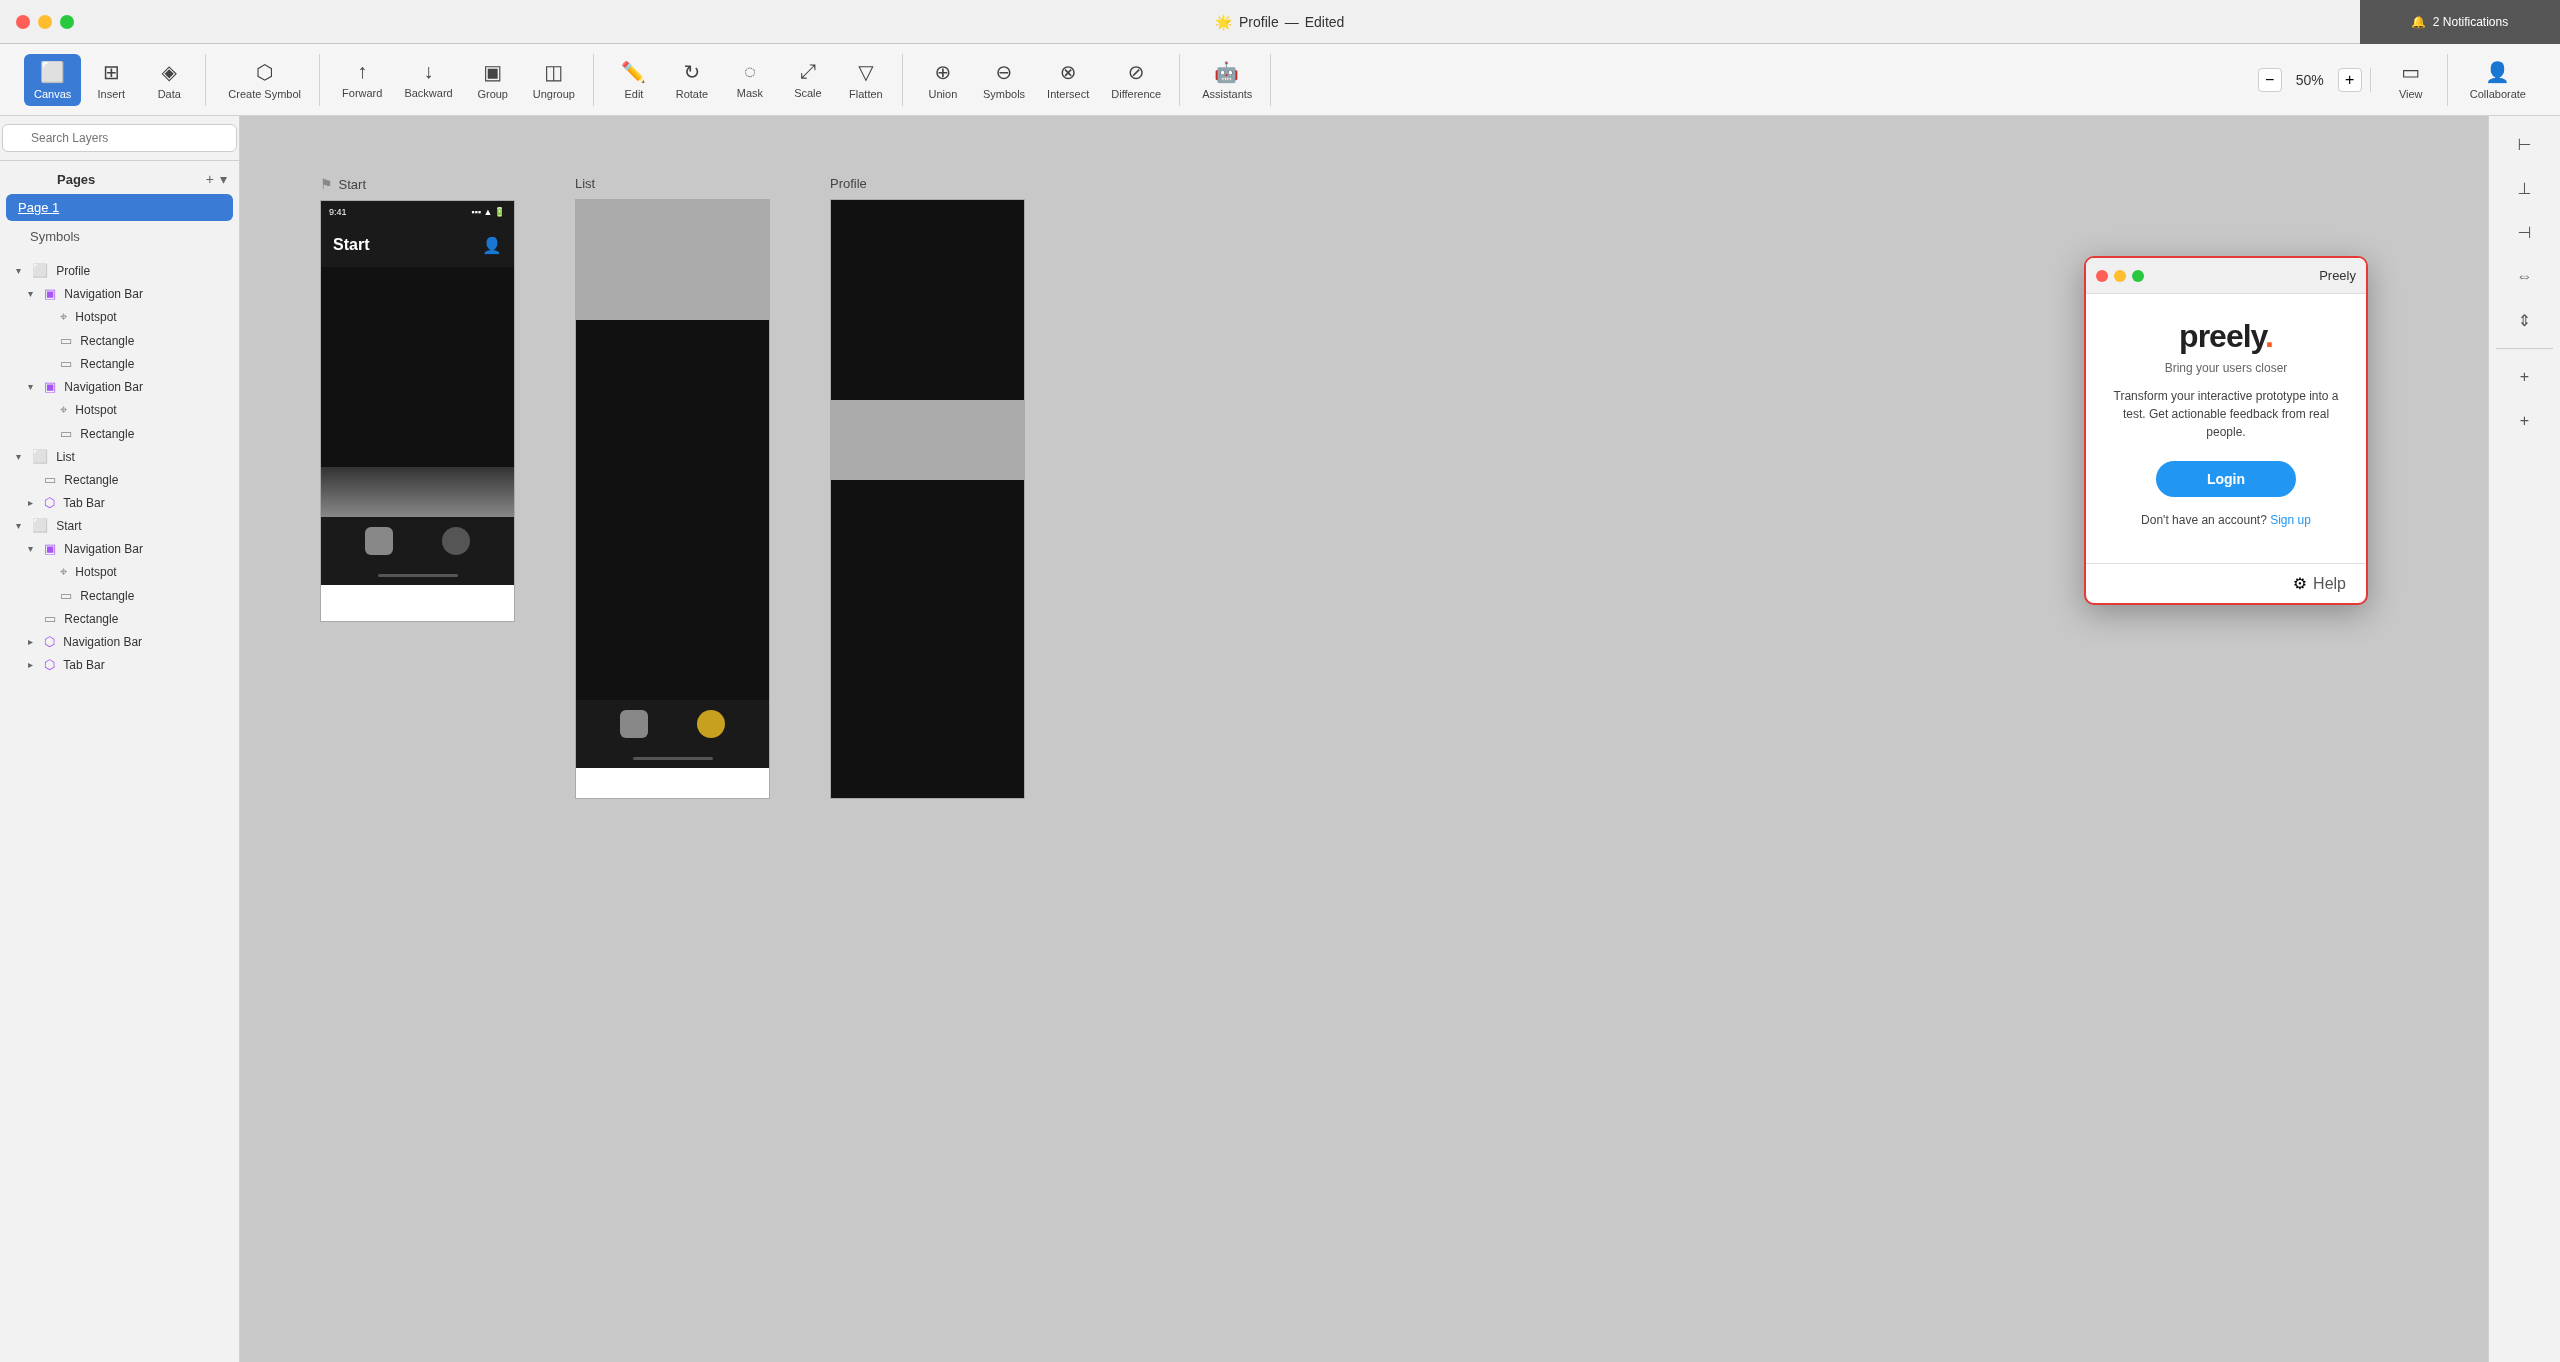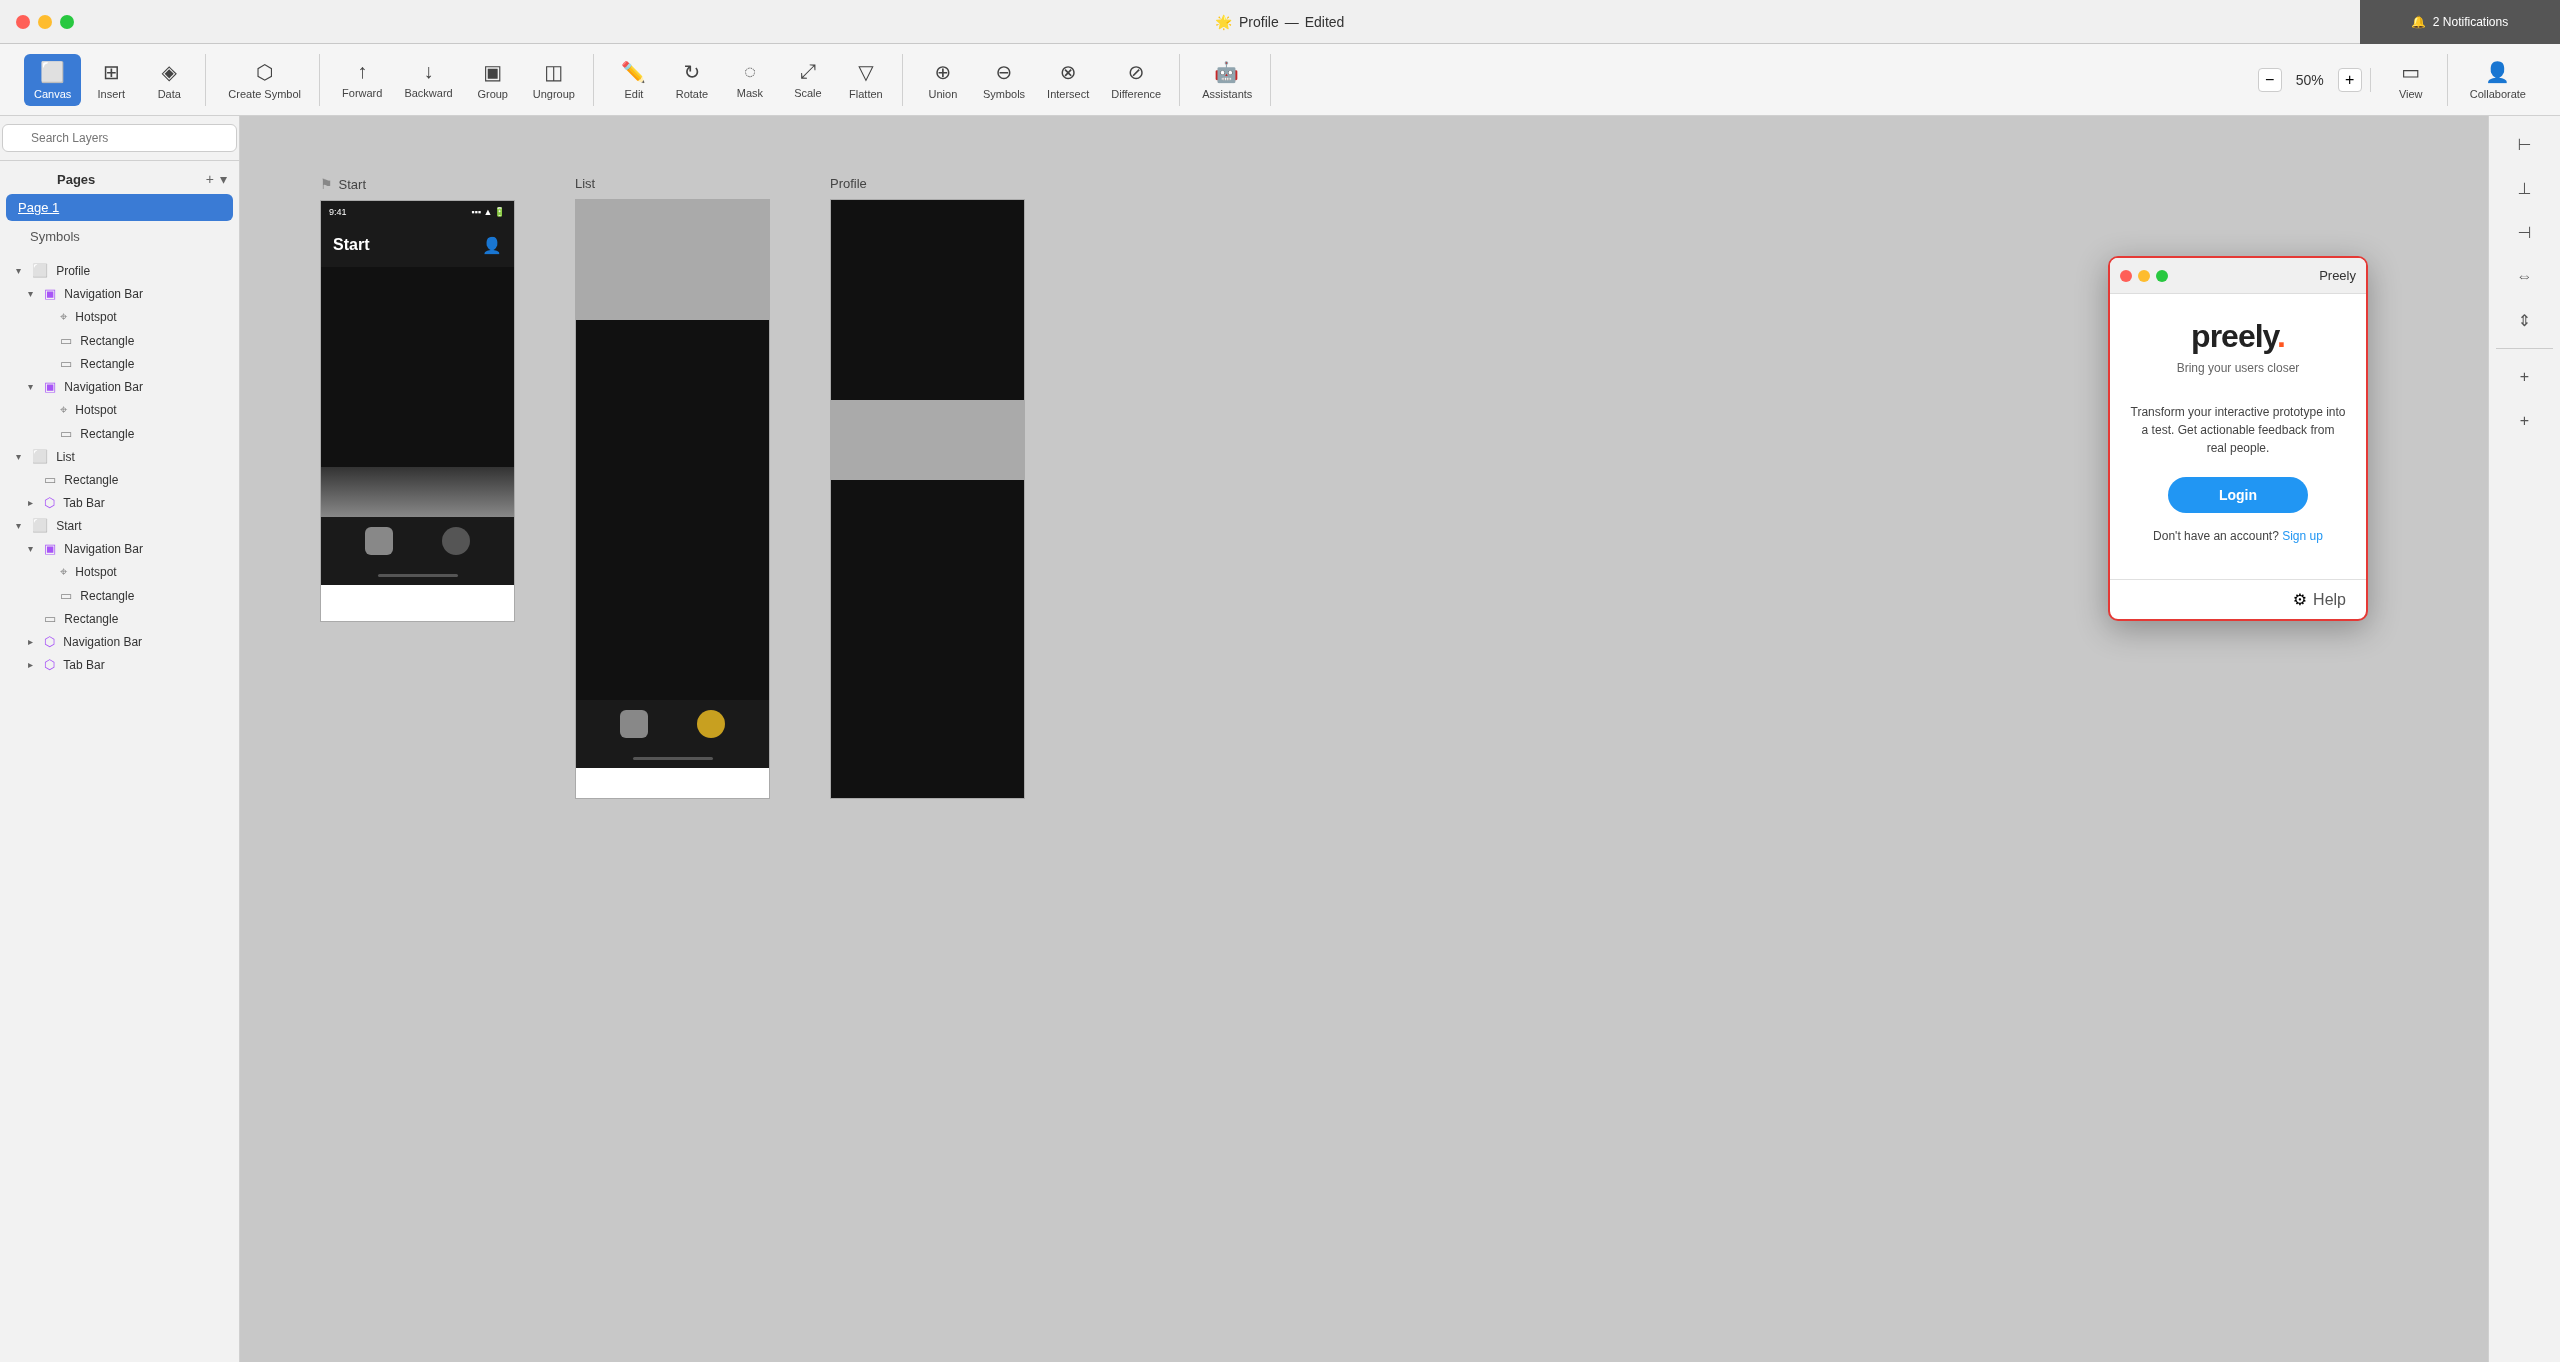--- a/index.html
+++ b/index.html
@@ -325,21 +325,21 @@
     }
 
     
     .modal-overlay {
       position: absolute;
       top: 140px;
       right: 120px;
       z-index: 1000;
     }
     .modal-window {
-      width: 260px;
+      width: 284px;
       background: white;
       border: 2px solid #e53935;
       border-radius: 10px;
       box-shadow: 0 8px 32px rgba(0,0,0,0.3);
       overflow: hidden;
     }
     .modal-titlebar {
       background: #f0f0f0;
       height: 36px;
       display: flex;
@@ -372,21 +372,21 @@
       font-weight: 900;
       color: #222;
       letter-spacing: -1px;
     }
     .preely-logo-dot {
       color: #ff5722;
     }
     .preely-tagline {
       font-size: 12px;
       color: #666;
-      margin-bottom: 28px;
+      margin-bottom: 12px;
     }
     .preely-description {
       font-size: 12px;
       color: #444;
       line-height: 1.5;
       margin-bottom: 20px;
     }
     .login-btn {
       background: #2196f3;
       color: white;

